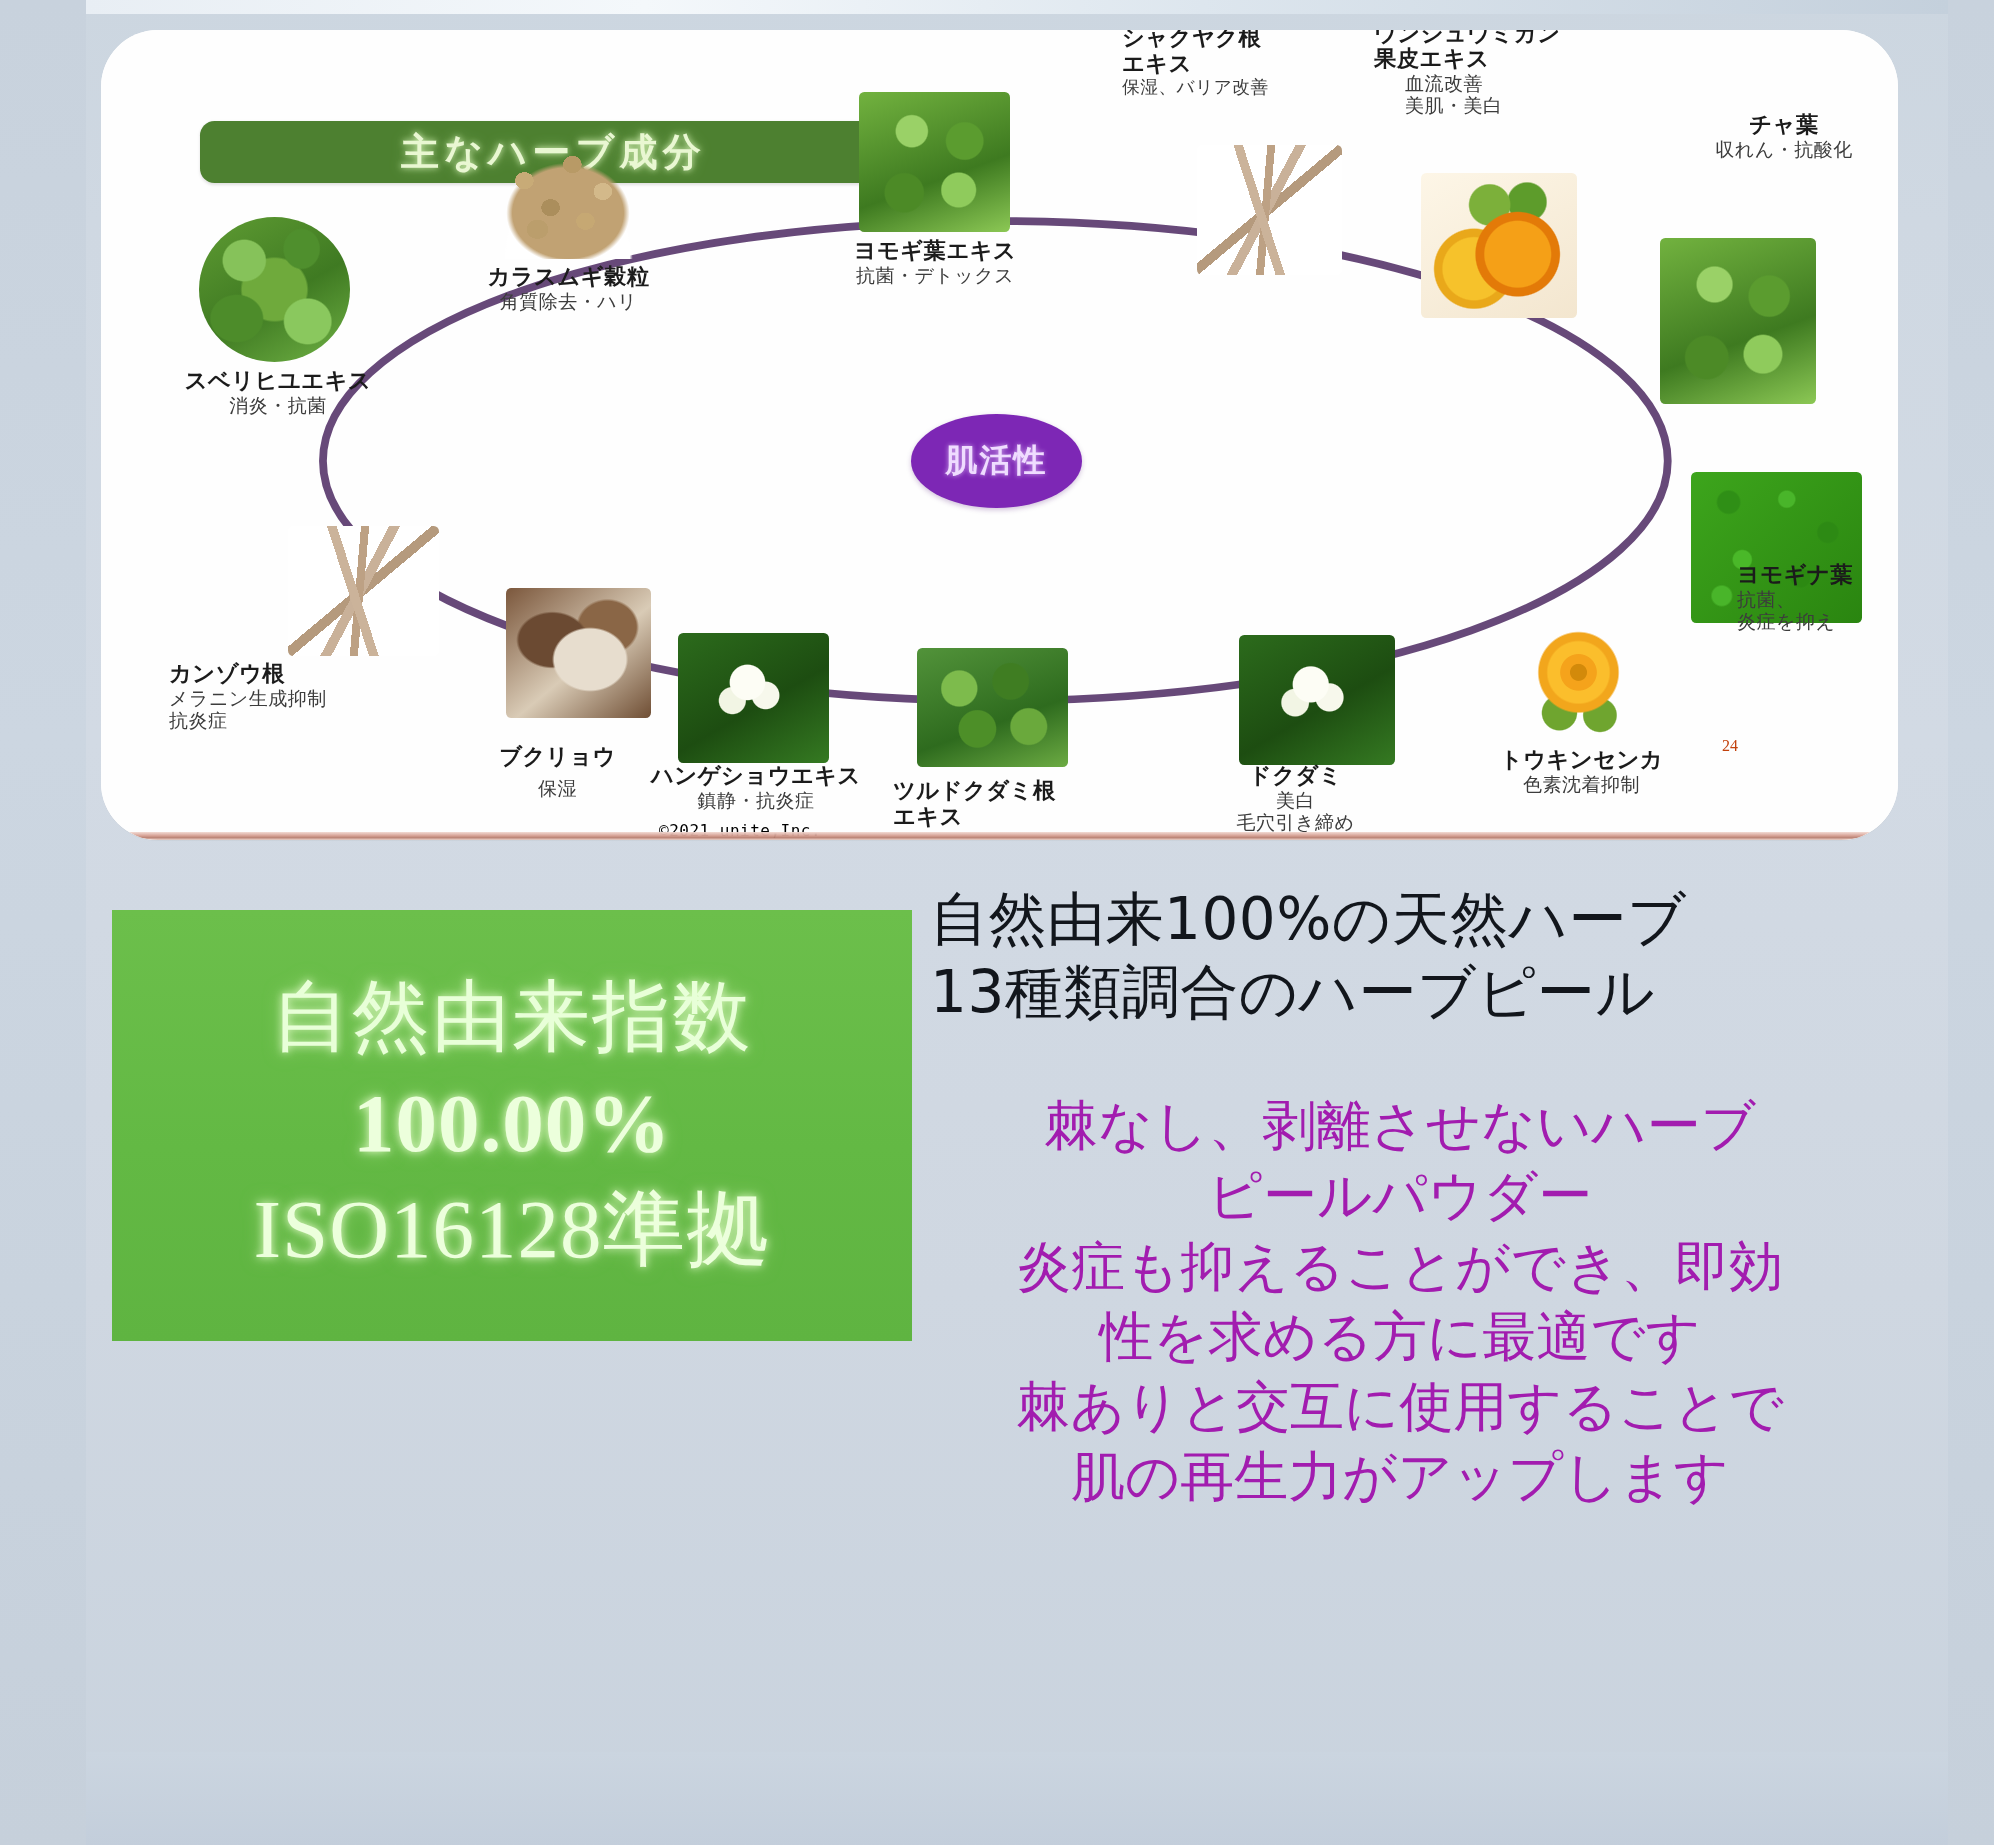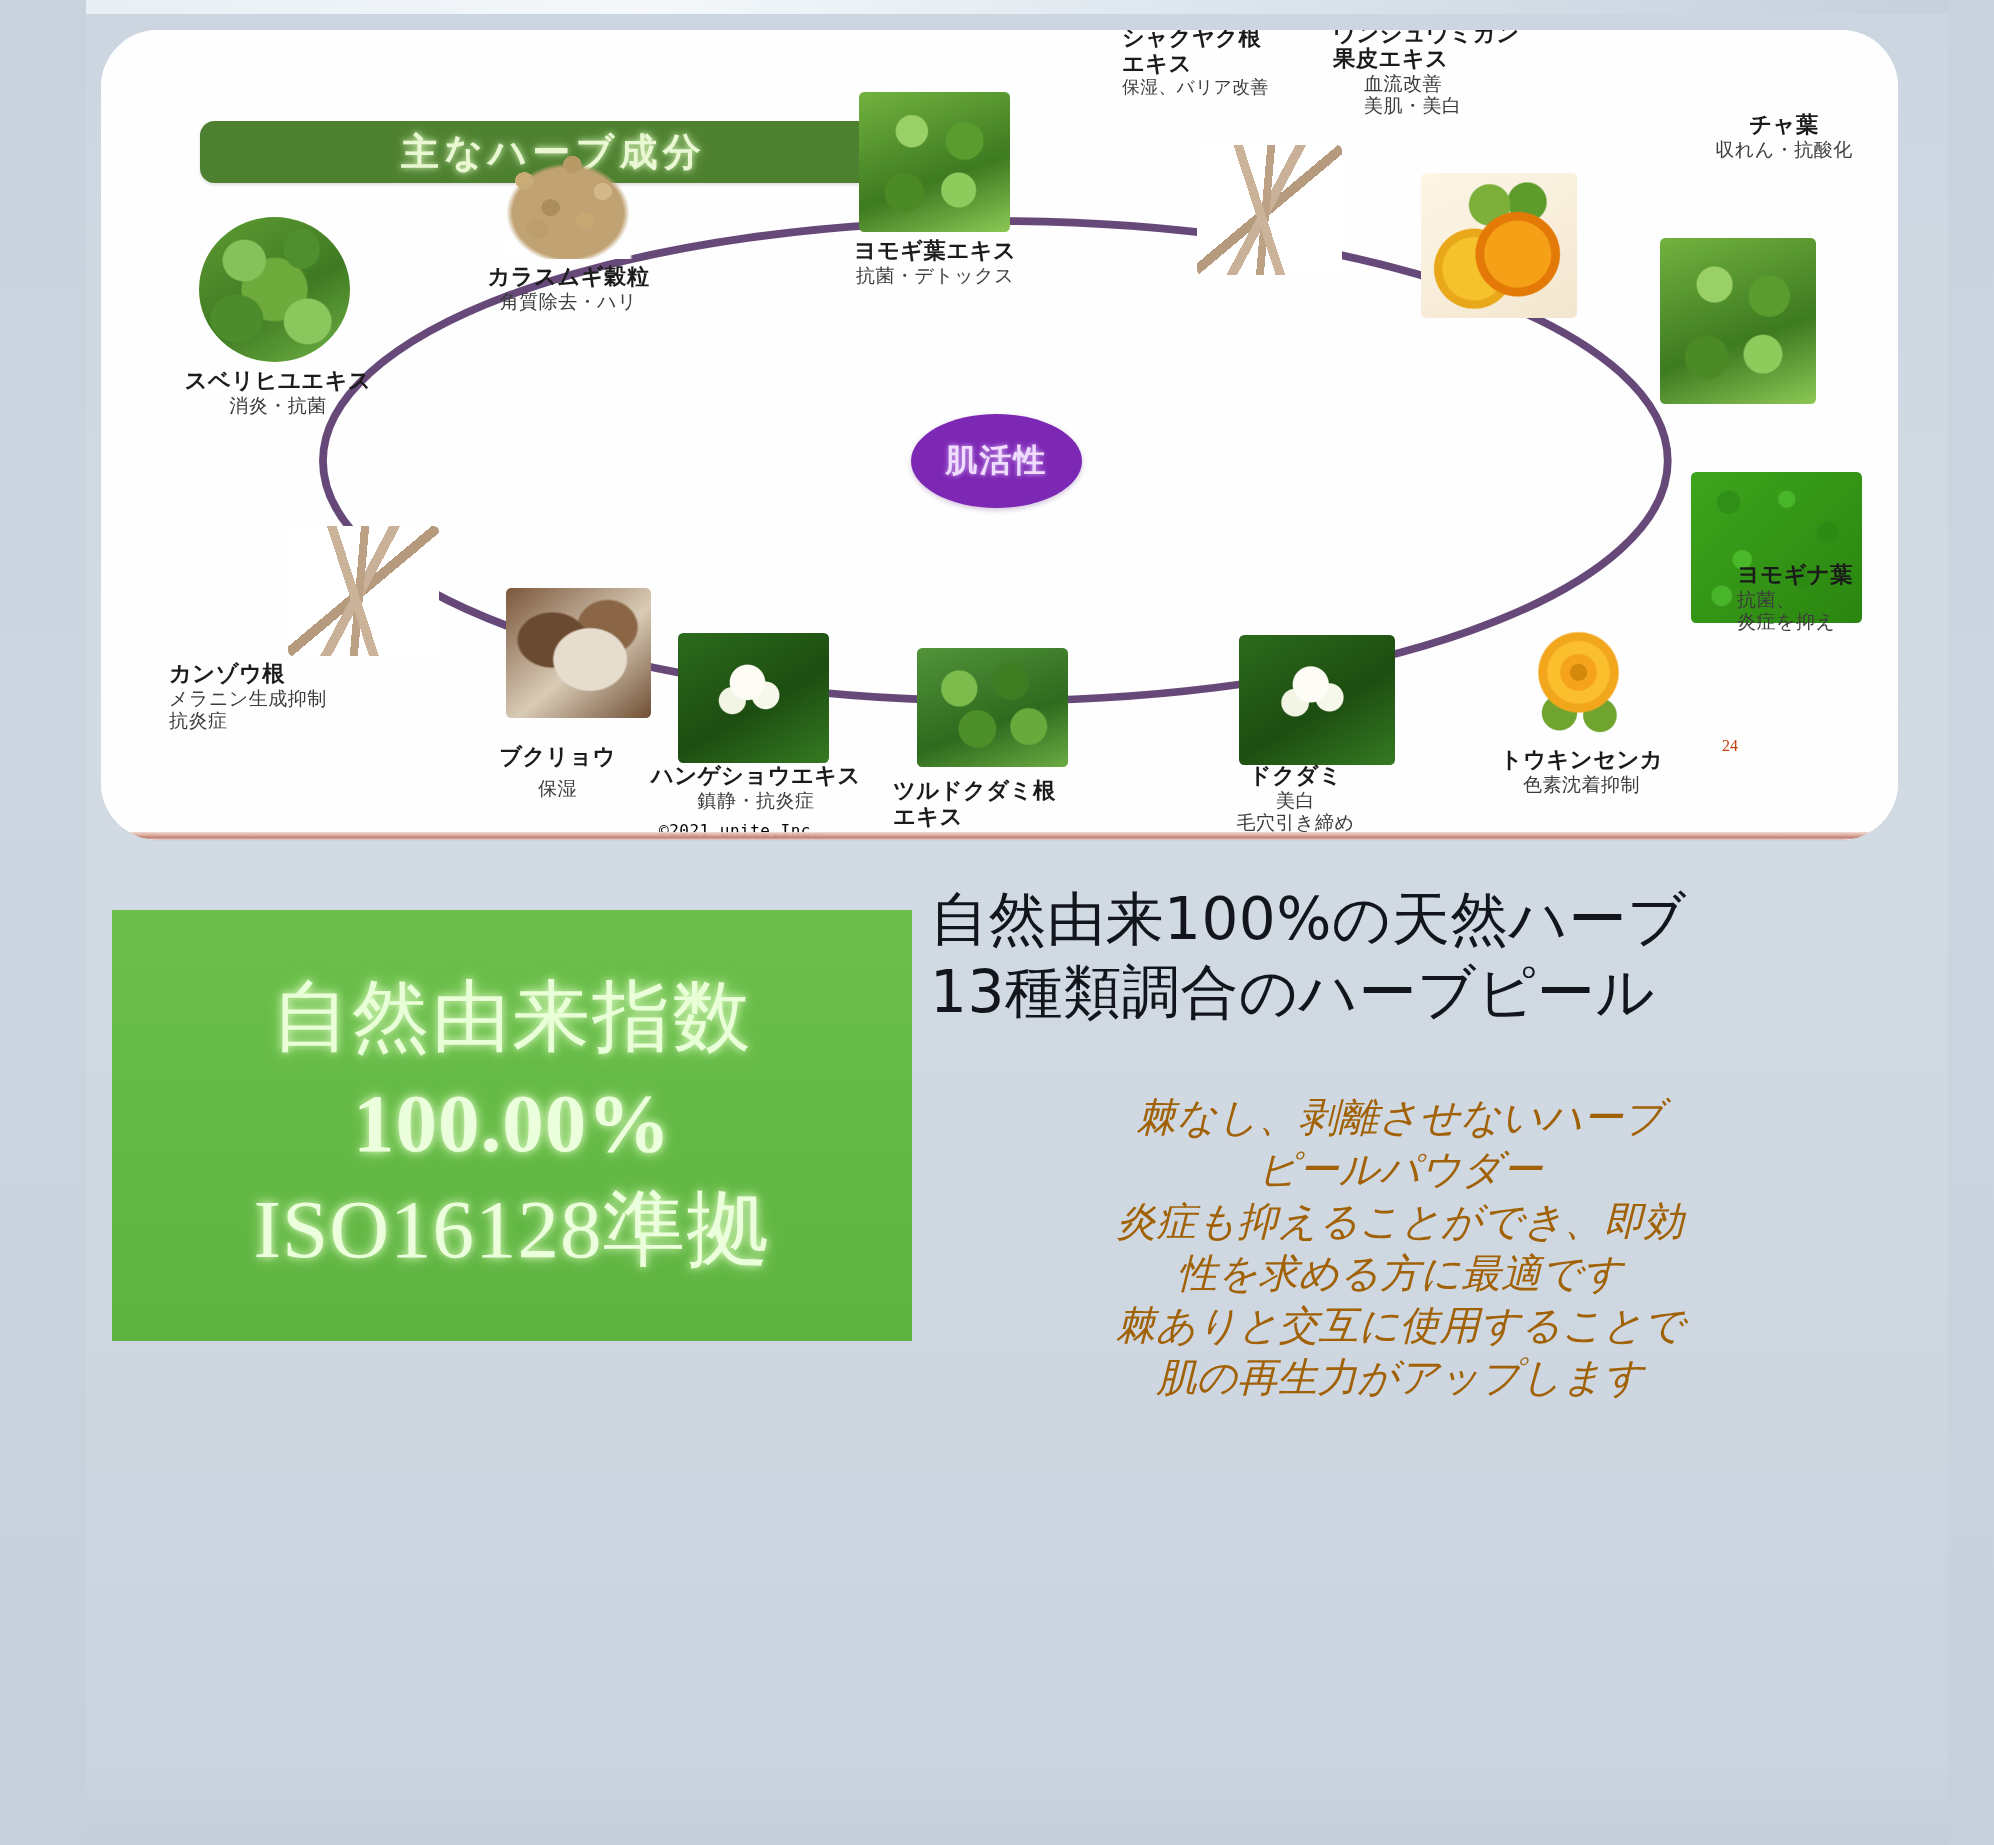--- a/index.html
+++ b/index.html
@@ -149,22 +149,22 @@
   #greenBox .l2{color:#ecffdc;font-size:83px;letter-spacing:1px;margin-top:5.2px;
      font-family:"Liberation Serif",serif;
      text-shadow:0 0 8.3px rgba(235,255,210,.9),0 0 17.7px rgba(220,255,185,.5);font-weight:bold;}
   #greenBox .l3{color:#ecffdc;font-size:83px;letter-spacing:1px;margin-top:3.1px;
      font-family:"Liberation Serif",serif;
      text-shadow:0 0 8.3px rgba(235,255,210,.9),0 0 17.7px rgba(220,255,185,.5);}
 
   #copyBlock{position:absolute;left:930px;top:883px;width:940px;}
   #copyBlock .head{color:#12161c;font-size:58px;line-height:1.26;letter-spacing:0.5px;
      font-family:"DejaVu Sans",sans-serif;text-align:left;}
-  #copyBlock .body{margin-top:62px;color:#a16207;font-size:40px;line-height:1.30;
-     letter-spacing:0px;font-family:"DejaVu Sans",sans-serif;text-align:center;font-style:italic;}
+  #copyBlock .body{margin-top:62px;color:#a21caf;font-size:54px;line-height:1.30;
+     letter-spacing:0px;font-family:"DejaVu Sans",sans-serif;text-align:center;}
   #copyBlock .body .ln{display:block;white-space:nowrap;}
   #copyBlock .head .ln{display:block;white-space:nowrap;}
 </style>
 </head>
 <body>
 
 <div id="frame">
   <div id="stripeTop"></div>
   <div id="sideL"></div>
   <div id="sideR"></div>
@@ -251,21 +251,21 @@
       <span class="n">ヨモギ葉エキス</span>
       <span class="d">抗菌・デトックス</span>
     </div>
 
     <div class="lbl" style="left:1021px;top:-5.2px;width:322px;">
       <span class="n">シャクヤク根</span>
       <span class="n">エキス</span>
       <span class="d" style="font-size:17.7px;">保湿、バリア改善</span>
     </div>
 
-    <div class="lbl" style="left:1232px;top:-9.4px;width:332px;">
+    <div class="lbl" style="left:1273px;top:-9.4px;width:332px;">
       <span class="n">ウンシュウミカン</span>
       <span class="n">果皮エキス</span>
       <span class="d" style="padding-left:31px;">血流改善</span>
       <span class="d" style="padding-left:31px;">美肌・美白</span>
     </div>
 
     <div class="lbl c" style="left:1553px;top:82px;width:260px;">
       <span class="n">チャ葉</span>
       <span class="d">収れん・抗酸化</span>
     </div>

